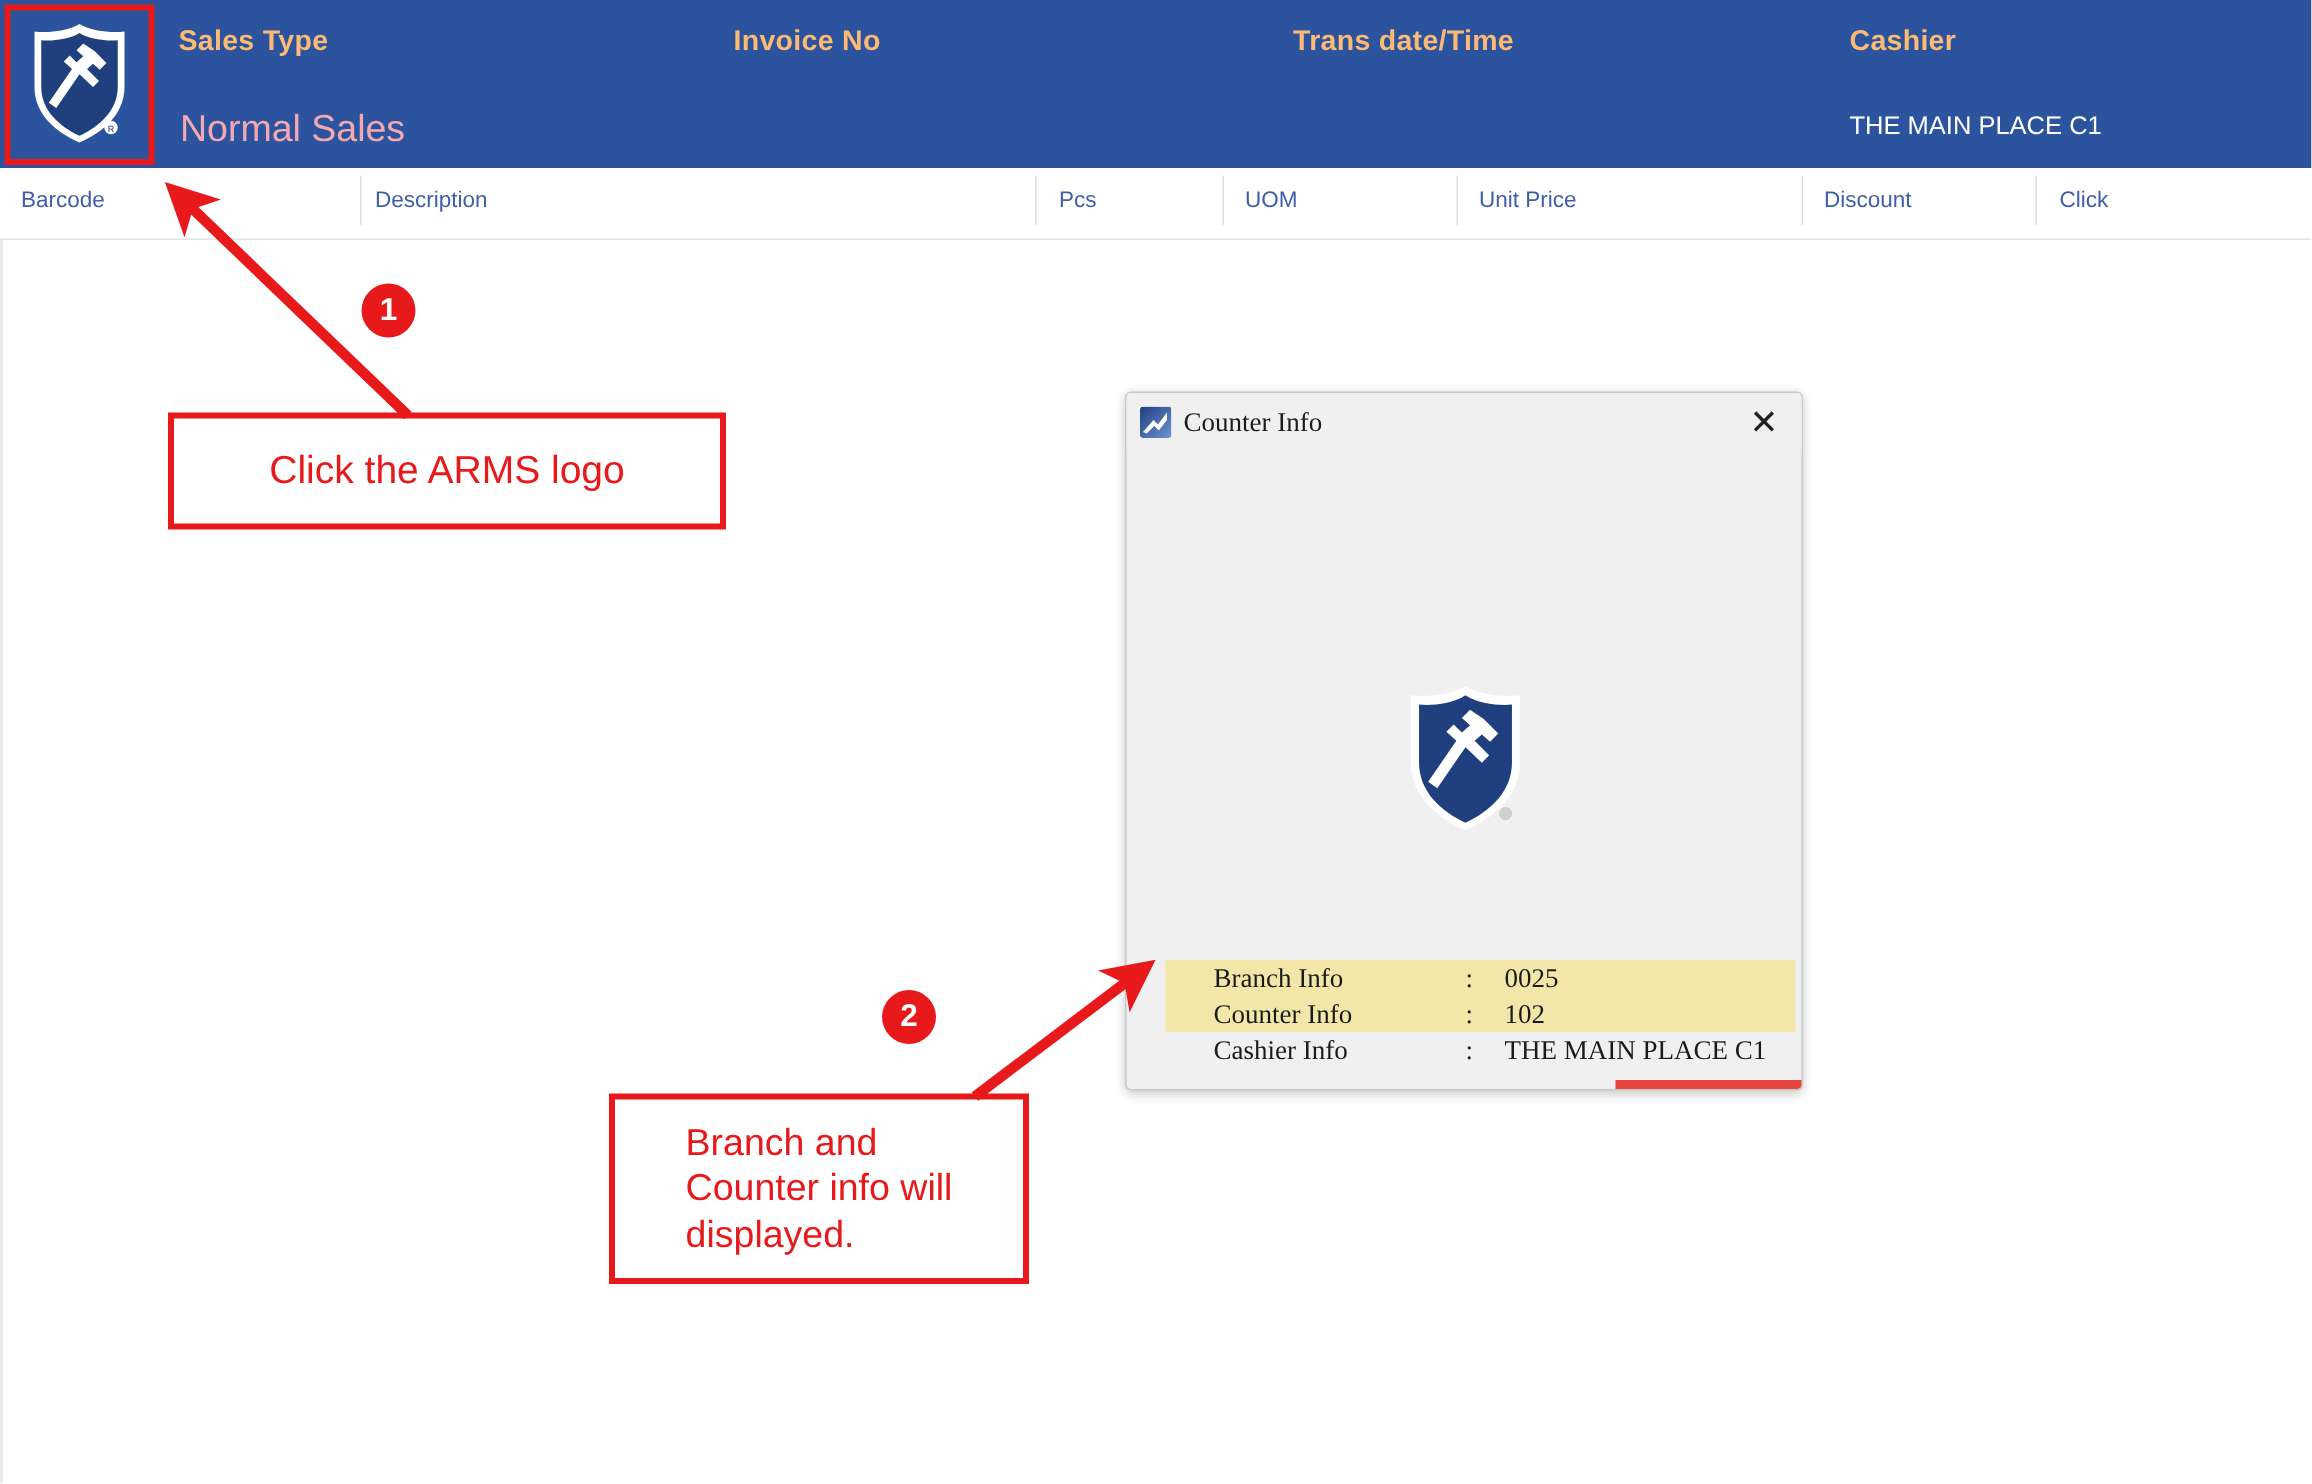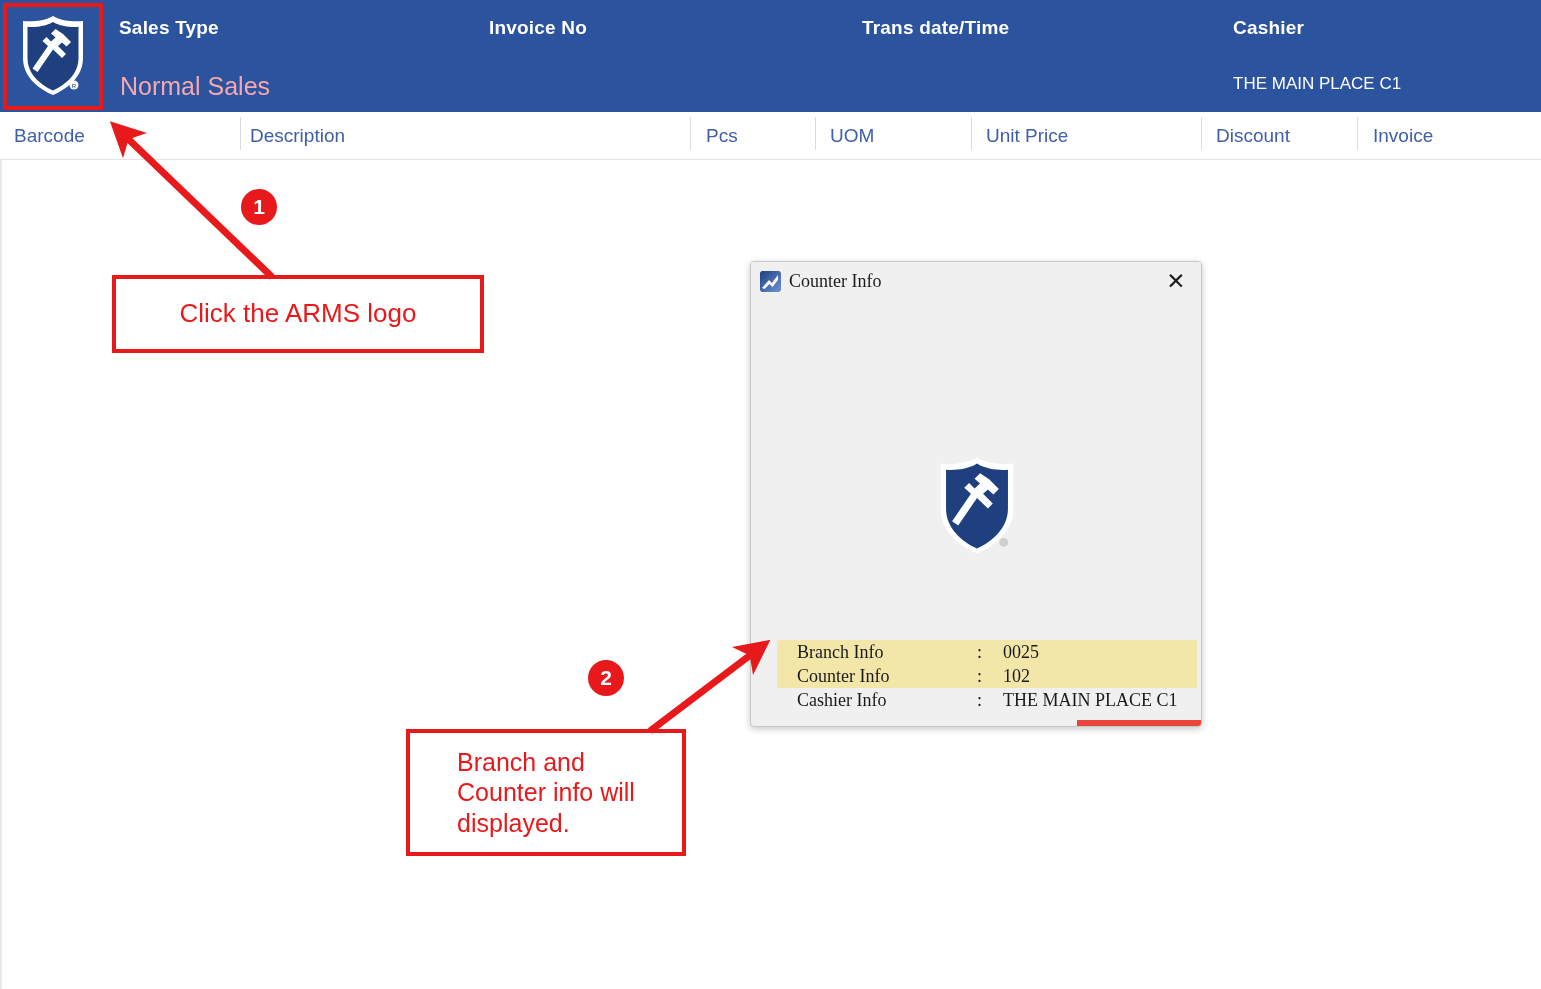--- a/index.html
+++ b/index.html
@@ -18,40 +18,40 @@
   }
   .logo-cell {
     position: absolute; left: 3px; top: 3px; width: 100px; height: 106px;
     display: flex; align-items: center; justify-content: center;
   }
   .logo-highlight {
     position: absolute; left: 3px; top: 3px; width: 100px; height: 107px;
     border: 4px solid #E8191B; z-index: 6;
   }
   .hdr-label {
-    position: absolute; color: #ffffff; font-weight: bold; font-size: 19px;
+    position: absolute; color: #fdba74; font-weight: bold; font-size: 19px;
     letter-spacing: .2px; white-space: nowrap;
   }
   .hdr-value {
     position: absolute; font-size: 18px; white-space: nowrap;
   }
   .lbl-sales  { left: 119px; top: 17px; }
   .lbl-inv    { left: 489px; top: 17px; }
   .lbl-trans  { left: 862px; top: 17px; }
   .lbl-cash   { left: 1233px; top: 17px; }
   .val-sales  { left: 120px; top: 72px; color: #F4A8B0; font-size: 25px; font-weight: 500; }
   .val-cash   { left: 1233px; top: 74px; color: #ffffff; font-size: 17px; }
 
   
   .colhdr {
     position: absolute; left: 0; top: 112px; width: 1541px; height: 48px;
     background: #ffffff; border-bottom: 1px solid #e3e3e3;
   }
   .colhdr .ch {
-    position: absolute; top: 13px; color: #3F5FA8; font-size: 19px; white-space: nowrap;
+    position: absolute; top: 13px; color: #3F5FA8; font-size: 15px; white-space: nowrap;
   }
   .ch-barcode { left: 14px; }
   .ch-desc    { left: 250px; }
   .ch-pcs     { left: 706px; }
   .ch-uom     { left: 830px; }
   .ch-unit    { left: 986px; text-align: center; }
   .ch-disc    { left: 1216px; }
   .ch-amt     { left: 1373px; }
 
   .gridline {
@@ -117,21 +117,21 @@
 
   .info-table {
     position: absolute; left: 26px; top: 340px; width: 420px;
   }
   .info-row {
     position: relative; height: 24px; display: flex; align-items: center;
     font-family: "Liberation Serif", serif; font-size: 18px; color: #1a1a1a;
     white-space: nowrap;
   }
   .info-row.hl { background: #F2E6A8; }
-  .info-row .ik { width: 200px; padding-left: 20px; }
+  .info-row .ik { width: 200px; padding-left: 32px; }
   .info-row .ic { width: 26px; }
   .info-row .iv { }
 
   .esc-btn {
     position: absolute; left: 326px; top: 420px; width: 126px; height: 36px;
     background: #E8453C; color: #ffffff; font-size: 18px;
     display: flex; align-items: center; justify-content: center;
     font-family: "Liberation Sans", sans-serif; cursor: pointer;
   }
 
@@ -170,21 +170,21 @@
 
   <div class="logo-highlight"></div>
 
   <div class="colhdr">
     <div class="ch ch-barcode">Barcode</div>
     <div class="ch ch-desc">Description</div>
     <div class="ch ch-pcs">Pcs</div>
     <div class="ch ch-uom">UOM</div>
     <div class="ch ch-unit">Unit Price</div>
     <div class="ch ch-disc">Discount</div>
-    <div class="ch ch-amt">Invoice</div>
+    <div class="ch ch-amt">Click</div>
   </div>
 
   <div class="gridline" style="left:240px"></div>
   <div class="gridline" style="left:690px"></div>
   <div class="gridline" style="left:815px"></div>
   <div class="gridline" style="left:971px"></div>
   <div class="gridline" style="left:1201px"></div>
   <div class="gridline" style="left:1357px"></div>
 
   <div class="left-edge"></div>

